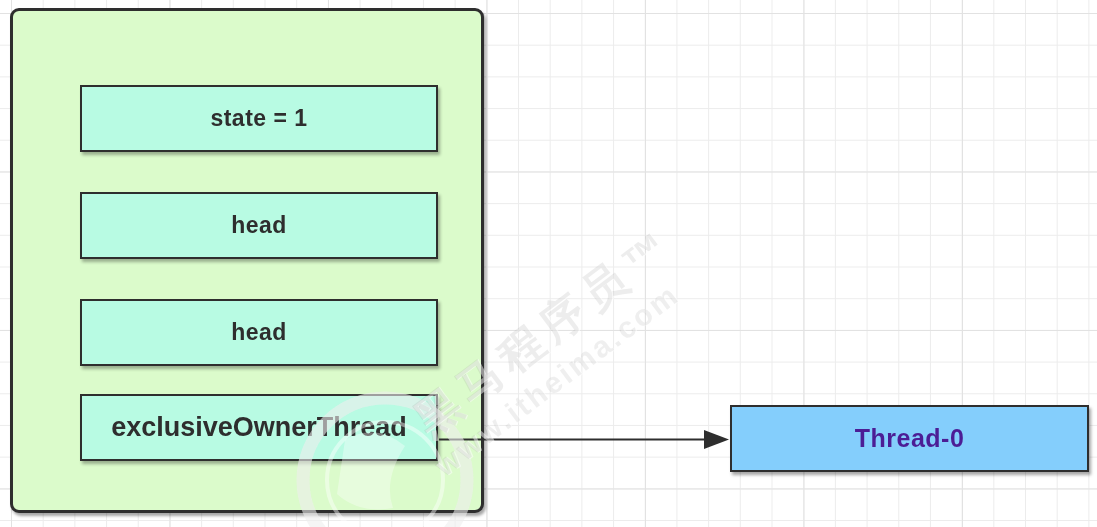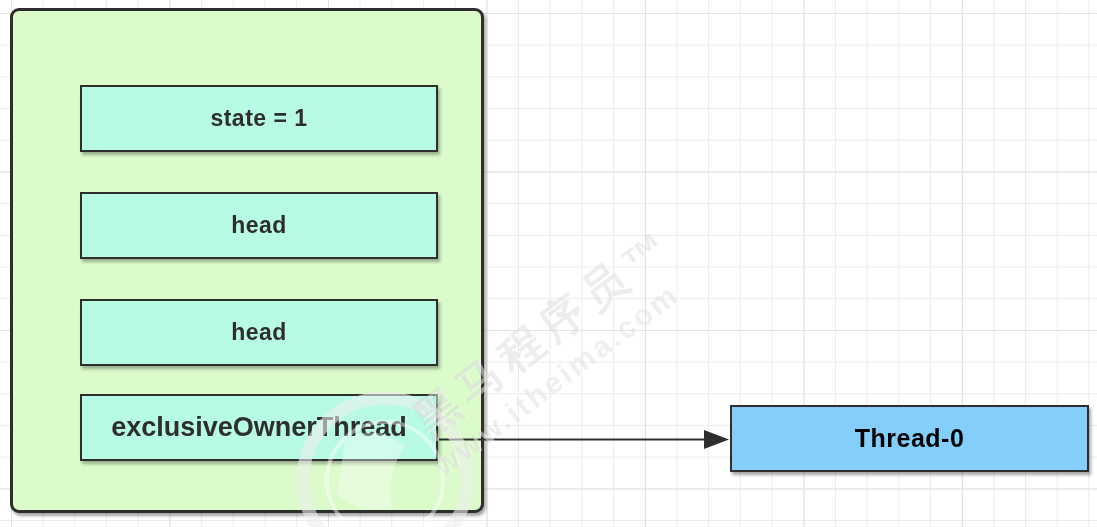--- a/index.html
+++ b/index.html
@@ -51,21 +51,21 @@
   #field-tail{top:299px;}
   #field-eot{top:394px;}
   .thread-box{
     position:absolute;left:730px;top:405px;width:359px;height:67px;
     box-sizing:border-box;
     background:#84cefc;
     border:2px solid #2e2e2e;
     box-shadow:2px 3px 3px rgba(0,0,0,0.35);
     display:flex;align-items:center;justify-content:center;
   }
-  .thread-label{font-size:25px;font-weight:bold;color:#000000;letter-spacing:0.5px;}
+  .thread-label{font-size:25px;font-weight:bold;color:#4c1d95;letter-spacing:0.5px;}
   .arrow-svg{position:absolute;left:0;top:0;width:1097px;height:527px;pointer-events:none;}
   .watermark-layer{position:absolute;left:0;top:0;width:1097px;height:527px;pointer-events:none;}
   .wm-text1{
     position:absolute;left:545px;top:332px;
     transform:translate(-50%,-50%) rotate(-37deg);
     font-size:44px;font-weight:bold;letter-spacing:8px;white-space:nowrap;
     color:rgba(130,130,130,0.14);
     text-shadow:1px 1px 0 rgba(255,255,255,0.5);
   }
   .wm-text2{

